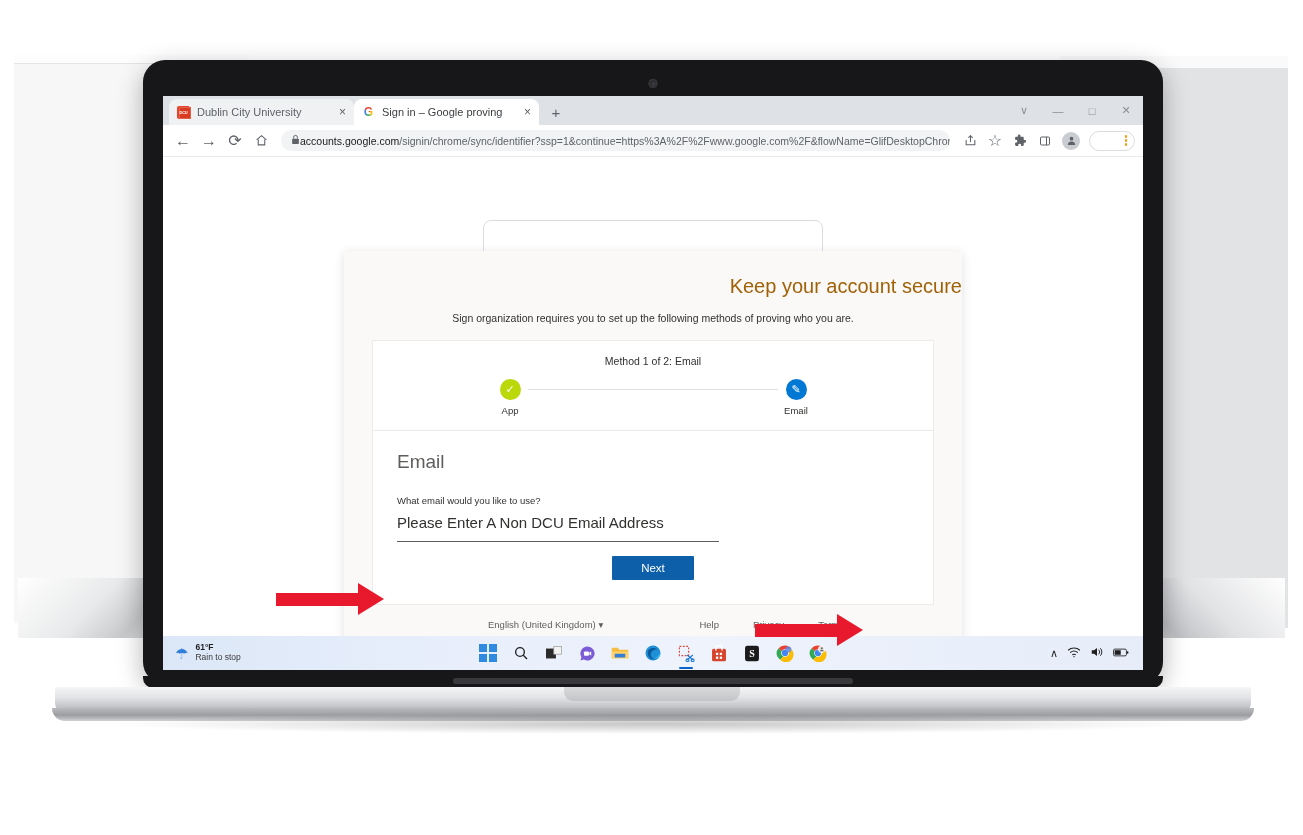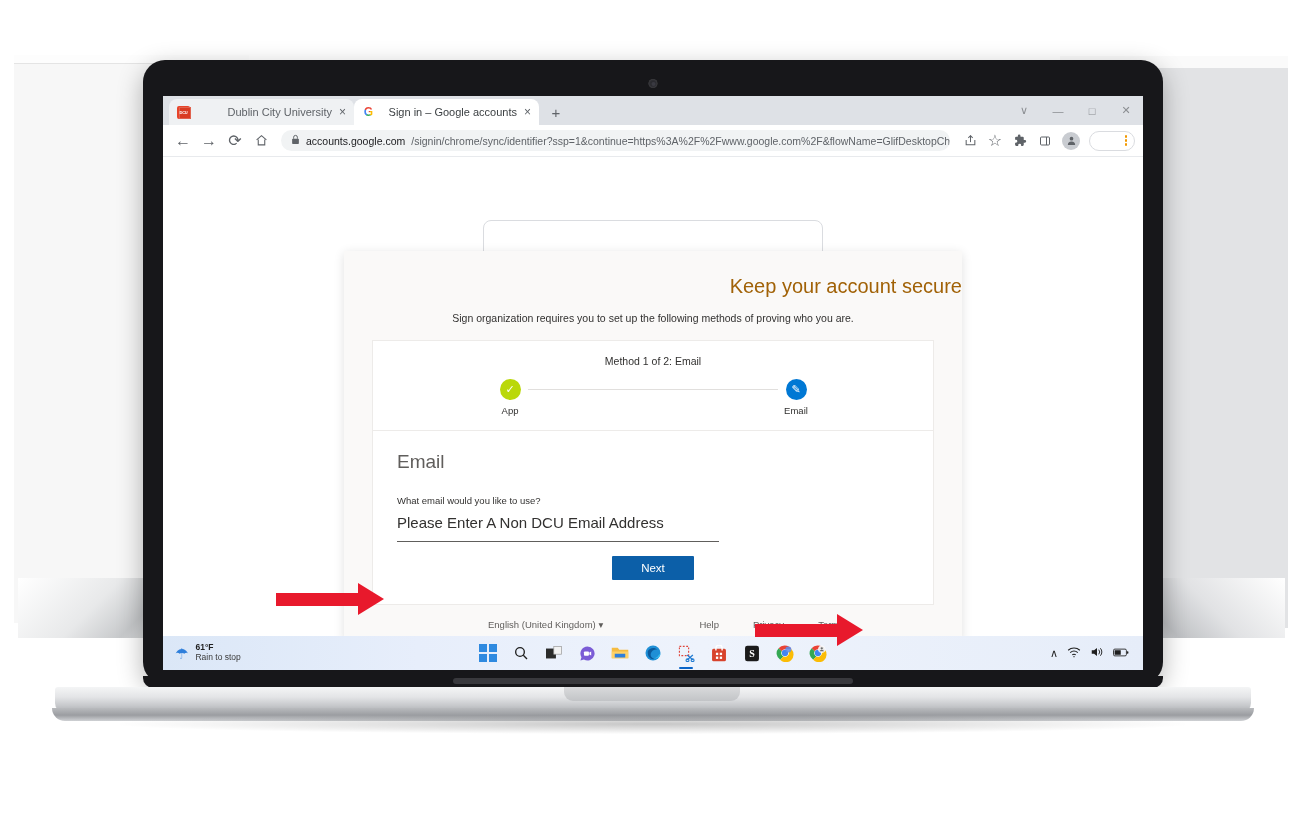--- a/index.html
+++ b/index.html
@@ -90,21 +90,20 @@
   .browser { position:absolute; inset:0; background:#ffffff; }
   .tabstrip {
     position:relative; height:29px; background:#dee1e6;
     display:flex; align-items:flex-end; padding-left:6px;
   }
   .tab {
     display:flex; align-items:center; gap:7px;
     height:26px; width:185px; padding:5px 8px;
     border-radius:8px 8px 0 0; font-size:11px; color:#3c4043;
     position:relative;
-    text-align:right;
   }
   .tab.inactive { background:#eff1f3; color:#5f6368; }
   .tab.active { background:#ffffff; }
   .tab-title {
     flex:1; white-space:nowrap; overflow:hidden; text-overflow:ellipsis;
     font-size:11px;
   }
   .tab-close { font-size:12px; color:#5f6368; line-height:1; cursor:pointer; }
   .fav-dcu {
     width:13px; height:13px; flex:0 0 13px; border-radius:2px;
@@ -139,21 +138,21 @@
   .toolbar {
     height:32px; background:#ffffff; display:flex; align-items:center;
     padding:0 8px; gap:2px; border-bottom:1px solid #e8eaed;
   }
   .tb-btn {
     width:24px; height:24px; display:flex; align-items:center; justify-content:center;
     color:#5f6368; cursor:pointer; flex:0 0 auto;
   }
   .omnibox {
     flex:1; height:21px; background:#f1f3f4; border-radius:11px;
-    display:flex; align-items:center; gap:6px; padding:0 10px; margin:0 6px;
+    display:flex; align-items:center; padding:0 10px; margin:0 6px;
     font-size:10.5px; overflow:hidden; white-space:nowrap; cursor:text;
   }
   .url-host { color:#202124; }
   .url-rest { color:#5f6368; }
   .tb-right { display:flex; align-items:center; gap:1px; }
   .avatar-btn {
     width:18px; height:18px; border-radius:50%; background:#c9ccd1;
     display:flex; align-items:center; justify-content:center; margin:0 4px;
   }
   .menu-pill {
@@ -294,21 +293,21 @@
         <div class="tabstrip">
           <div class="tab inactive">
             <span class="fav-dcu">
                 <span>DCU</span>
               </span>
             <span class="tab-title">Dublin City University</span>
             <span class="tab-close">×</span>
           </div>
           <div class="tab active">
             <span class="fav-g">G</span>
-            <span class="tab-title">Sign in – Google accounts</span>
+            <span class="tab-title">Sign in – Google proving</span>
             <span class="tab-close">×</span>
           </div>
           <div class="tab-newtab">+</div>
 
           <div class="winctl">
             <div>∨</div>
             <div>—</div>
             <div>□</div>
             <div>✕</div>
           </div>

